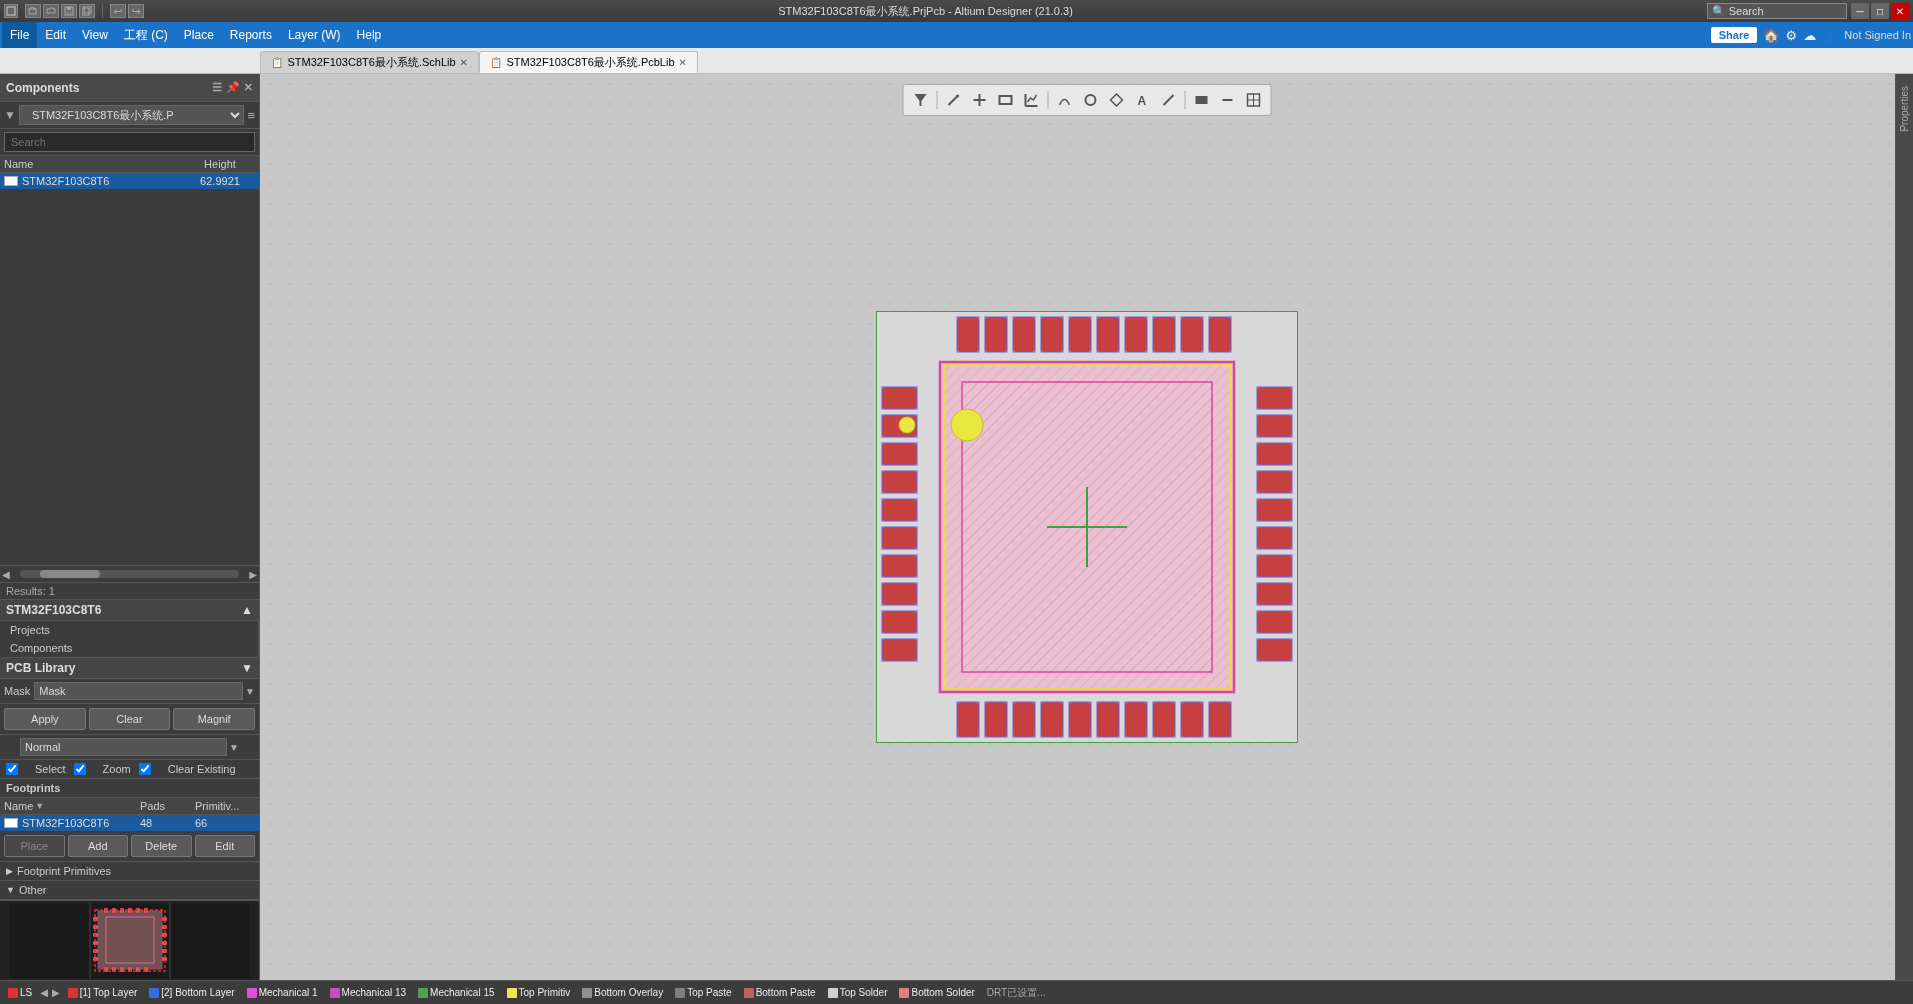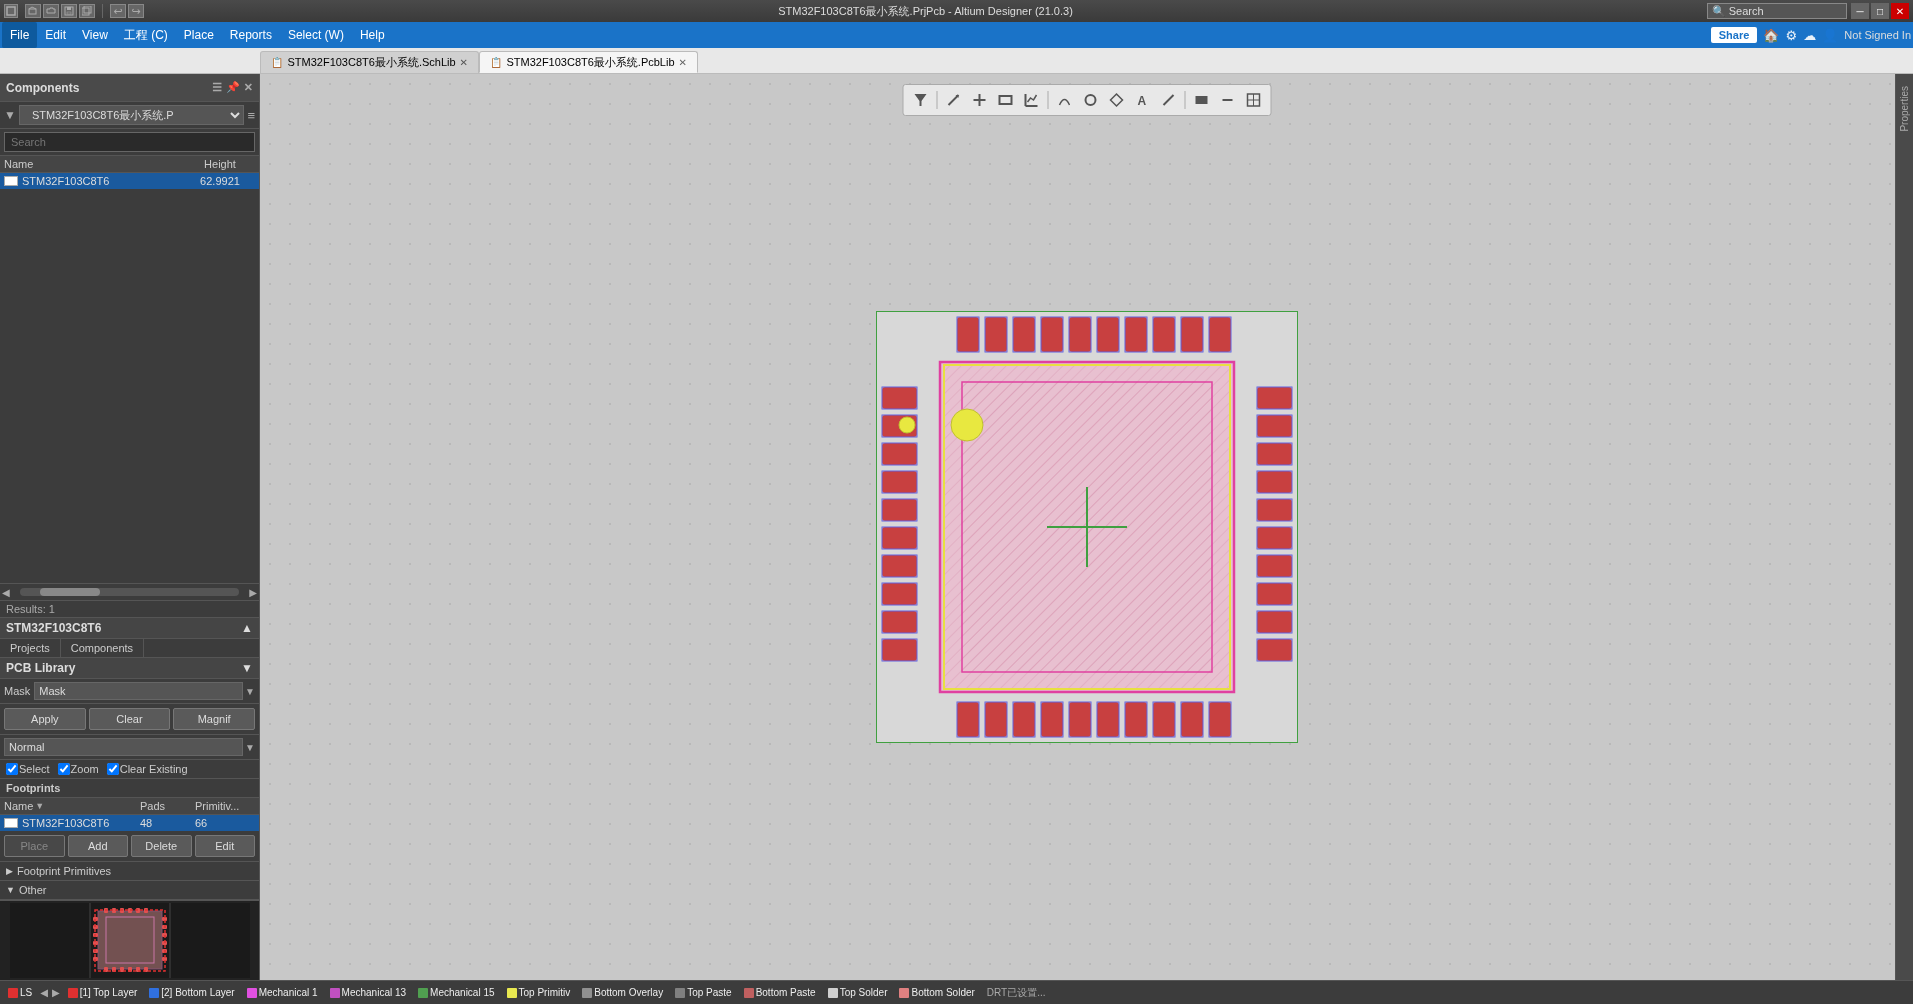--- a/index.html
+++ b/index.html
@@ -196,20 +196,21 @@
       padding: 3px 6px; background: #454545;
       color: #ddd; font-size: 12px; font-weight: bold;
       border-bottom: 1px solid #555;
     }
 
     
     #proj-comp-tabs {
       display: flex;
       background: #3c3c3c;
       border-bottom: 1px solid #555;
+      flex-direction: column;
     }
     .proj-tab {
       padding: 3px 10px; cursor: pointer;
       color: #ccc; font-size: 11px;
       border-right: 1px solid #555;
     }
 
     
     #pcb-lib-header {
       display: flex; align-items: center; justify-content: space-between;
@@ -242,37 +243,37 @@
       flex: 1; padding: 4px 2px;
       background: #5a5a5a; color: #ddd;
       border: 1px solid #777; font-size: 11px;
       cursor: pointer; text-align: center;
       border-radius: 2px;
     }
 
     
     #normal-row {
       display: flex; align-items: center;
-      padding: 3px 4px; background: #3c3c3c;
+      padding: 3px 20px; background: #3c3c3c;
       border-bottom: 1px solid #555;
     }
     .normal-dropdown {
       flex: 1; background: #555; color: #ddd;
       border: 1px solid #666; font-size: 11px;
       padding: 2px 4px; cursor: pointer;
       appearance: none;
     }
 
     
     #checkboxes-row {
       display: flex; align-items: center; gap: 8px;
       padding: 3px 6px; background: #3c3c3c;
       border-bottom: 1px solid #555;
     }
-    .chk-label { color: #ccc; font-size: 11px; display: flex; align-items: center; gap: 1px; justify-content: center; }
+    .chk-label { color: #ccc; font-size: 11px; display: flex; align-items: center; gap: 17px; justify-content: center; }
     input[type="checkbox"] { width: 12px; height: 12px; cursor: pointer; }
 
     
     #footprints-header {
       padding: 3px 6px; background: #3c3c3c;
       color: #ccc; font-size: 11px; font-weight: bold;
       border-bottom: 1px solid #555;
     }
 
     
@@ -500,21 +501,21 @@
   <div class="menu-item">
     <span>工程 (C)</span>
   </div>
   <div class="menu-item">
     <span>Place</span>
   </div>
   <div class="menu-item">
     <span>Reports</span>
   </div>
   <div class="menu-item">
-    <span>Select (W)</span>
+    <span>Layer (W)</span>
   </div>
   <div class="menu-item">
     <span>Help</span>
   </div>
   <div id="menubar-right">
     <button class="share-btn">Share</button>
     <span class="menubar-icon">🏠</span>
     <span class="menubar-icon">⚙</span>
     <span class="menubar-icon">☁</span>
     <span class="menubar-icon">👤</span>

